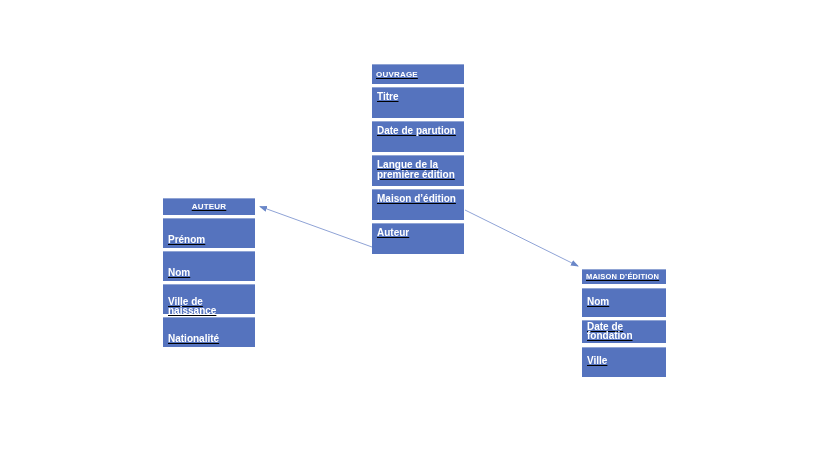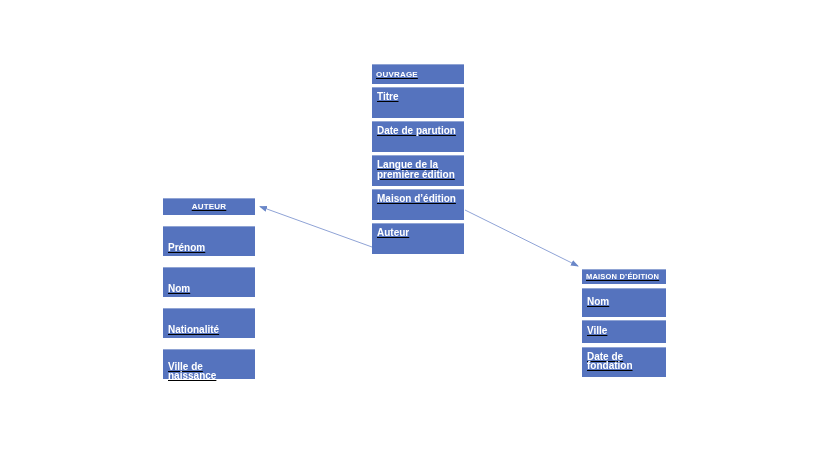--- a/index.html
+++ b/index.html
@@ -33,21 +33,21 @@
   }
 
   
   #entity-ouvrage { left: 372px; top: 64px; width: 92px; }
   #entity-ouvrage .hdr { height: 20px; }
   #entity-ouvrage .row { margin-top: 3px; height: 31px; padding: 5px 5px 0 5px; }
 
   
   #entity-auteur { left: 163px; top: 198px; width: 92px; }
   #entity-auteur .hdr { height: 17px; justify-content: center; }
-  #entity-auteur .row { margin-top: 11px; height: 30px; display: flex; align-items: center; padding: 16px 5px 2px 5px; }
+  #entity-auteur .row { margin-top: 3px; height: 30px; display: flex; align-items: center; padding: 16px 5px 2px 5px; }
 
   
   #entity-maison { left: 582px; top: 269px; width: 84px; }
   #entity-maison .hdr { height: 15px; font-size: 7.5px; }
   #entity-maison .row { margin-top: 3.5px; display: flex; align-items: center; padding: 0 5px 1px 5px; }
   #entity-maison .row:nth-of-type(2) { height: 29px; }
   #entity-maison .row:nth-of-type(3) { height: 23px; }
   #entity-maison .row:nth-of-type(4) { height: 30px; }
 
   svg#connectors { position: absolute; left: 0; top: 0; pointer-events: none; }
@@ -65,29 +65,29 @@
     <div class="row">Date de parution</div>
     <div class="row">Langue de la première édition</div>
     <div class="row">Maison d’édition</div>
     <div class="row">Auteur</div>
   </div>
 
   <div class="entity" id="entity-auteur">
     <div class="hdr">AUTEUR</div>
     <div class="row">Prénom</div>
     <div class="row">Nom</div>
+    <div class="row">Ville de naissance</div>
     <div class="row">Nationalité</div>
-    <div class="row">Ville de naissance</div>
   </div>
 
   <div class="entity" id="entity-maison">
     <div class="hdr">MAISON D’ÉDITION</div>
     <div class="row">Nom</div>
+    <div class="row">Date de fondation</div>
     <div class="row">Ville</div>
-    <div class="row">Date de fondation</div>
   </div>
 
   <svg id="connectors" width="840" height="472" viewBox="0 0 840 472">
     <defs>
       <marker id="arrow" viewBox="0 0 8 6" refX="7" refY="3" markerWidth="8" markerHeight="6" orient="auto" markerUnits="userSpaceOnUse">
         <path class="arrowhead" d="M0,0 L8,3 L0,6 Z"></path>
       </marker>
     </defs>
     <line x1="372" y1="247" x2="260" y2="206.5" marker-end="url(#arrow)"></line>
     <line x1="465" y1="210" x2="578" y2="266" marker-end="url(#arrow)"></line>

